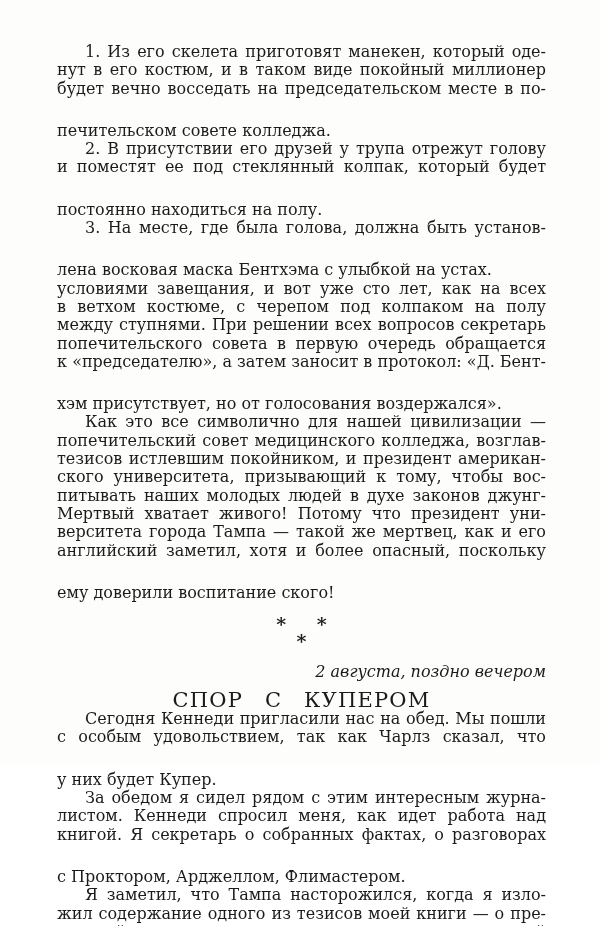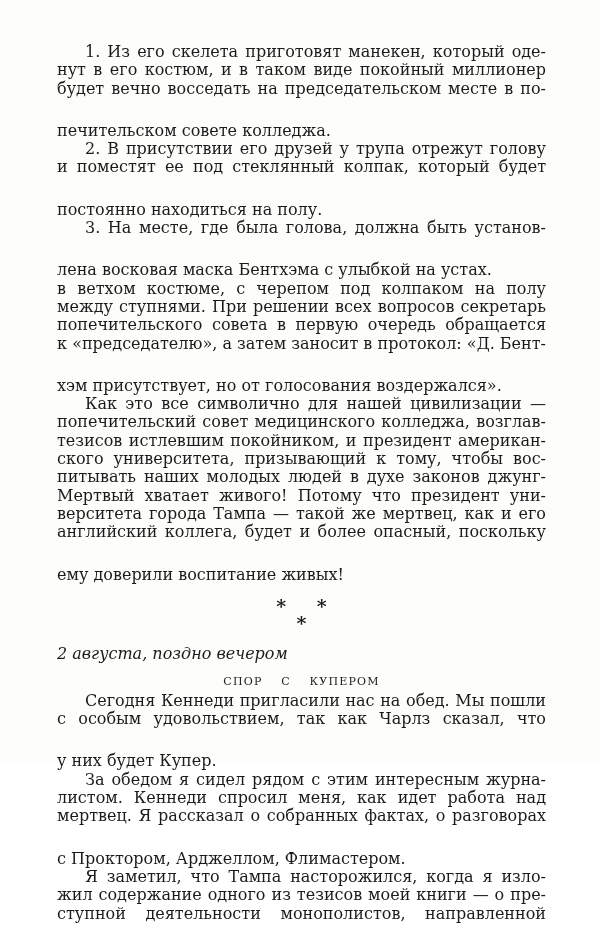--- a/index.html
+++ b/index.html
@@ -30,29 +30,30 @@
   .separator { margin-top:14px; text-align:center; }
   .sep-row {
     font-size:19px;
     line-height:17px;
     word-spacing:24px;
     font-weight:bold;
   }
 
   .date-line {
     margin-top:13px;
+    text-align:right;
     font-style:italic;
     font-size:16px;
     line-height:18px;
   }
 
   .heading {
     margin:9px 0 0 0;
     text-align:center;
-    font-size:11px;
+    font-size:21px;
     font-weight:normal;
     letter-spacing:1.2px;
     word-spacing:14px;
     line-height:20px;
   }
 
   .page-number {
     margin-top:4px;
     text-align:center;
     font-size:15px;
@@ -74,36 +75,37 @@
       <div class="paragraph">
         <div class="line first">2. В присутствии его друзей у трупа отрежут голову</div>
         <div class="line">и поместят ее под стеклянный колпак, который будет</div>
         <div class="line last">постоянно находиться на полу.</div>
       </div>
       <div class="paragraph">
         <div class="line first">3. На месте, где была голова, должна быть установ-</div>
         <div class="line last">лена восковая маска Бентхэма с улыбкой на устах.</div>
       </div>
       <div class="paragraph">
+        <div class="line">условиями завещания, и вот уже сто лет, как на всех</div>
         <div class="line">в ветхом костюме, с черепом под колпаком на полу</div>
         <div class="line">между ступнями. При решении всех вопросов секретарь</div>
         <div class="line">попечительского совета в первую очередь обращается</div>
         <div class="line">к «председателю», а затем заносит в протокол: «Д. Бент-</div>
         <div class="line last">хэм присутствует, но от голосования воздержался».</div>
       </div>
       <div class="paragraph">
         <div class="line first">Как это все символично для нашей цивилизации —</div>
         <div class="line">попечительский совет медицинского колледжа, возглав-</div>
         <div class="line">тезисов истлевшим покойником, и президент американ-</div>
         <div class="line">ского университета, призывающий к тому, чтобы вос-</div>
         <div class="line">питывать наших молодых людей в духе законов джунг-</div>
         <div class="line">Мертвый хватает живого! Потому что президент уни-</div>
         <div class="line">верситета города Тампа — такой же мертвец, как и его</div>
-        <div class="line">английский коллега, будет и более опасный, поскольку</div>
-        <div class="line last">ему доверили воспитание живых!</div>
+        <div class="line">английский заметил, хотя и более опасный, поскольку</div>
+        <div class="line last">ему доверили воспитание ского!</div>
       </div>
     </div>
 
   <div class="separator">
     <div class="sep-row">* *</div>
     <div class="sep-row">*</div>
   </div>
 
   <div class="date-line">2 августа, поздно вечером</div>
 
@@ -111,21 +113,21 @@
 
   <div class="text-block" id="block-lower">
       <div class="paragraph">
         <div class="line first">Сегодня Кеннеди пригласили нас на обед. Мы пошли</div>
         <div class="line">с особым удовольствием, так как Чарлз сказал, что</div>
         <div class="line last">у них будет Купер.</div>
       </div>
       <div class="paragraph">
         <div class="line first">За обедом я сидел рядом с этим интересным журна-</div>
         <div class="line">листом. Кеннеди спросил меня, как идет работа над</div>
-        <div class="line">мертвец. Я рассказал о собранных фактах, о разговорах</div>
+        <div class="line">книгой. Я секретарь о собранных фактах, о разговорах</div>
         <div class="line last">с Проктором, Арджеллом, Флимастером.</div>
       </div>
       <div class="paragraph">
         <div class="line first">Я заметил, что Тампа насторожился, когда я изло-</div>
         <div class="line">жил содержание одного из тезисов моей книги — о пре-</div>
         <div class="line">ступной деятельности монополистов, направленной</div>
       </div>
     </div>
 
   <div class="page-number">59</div>

